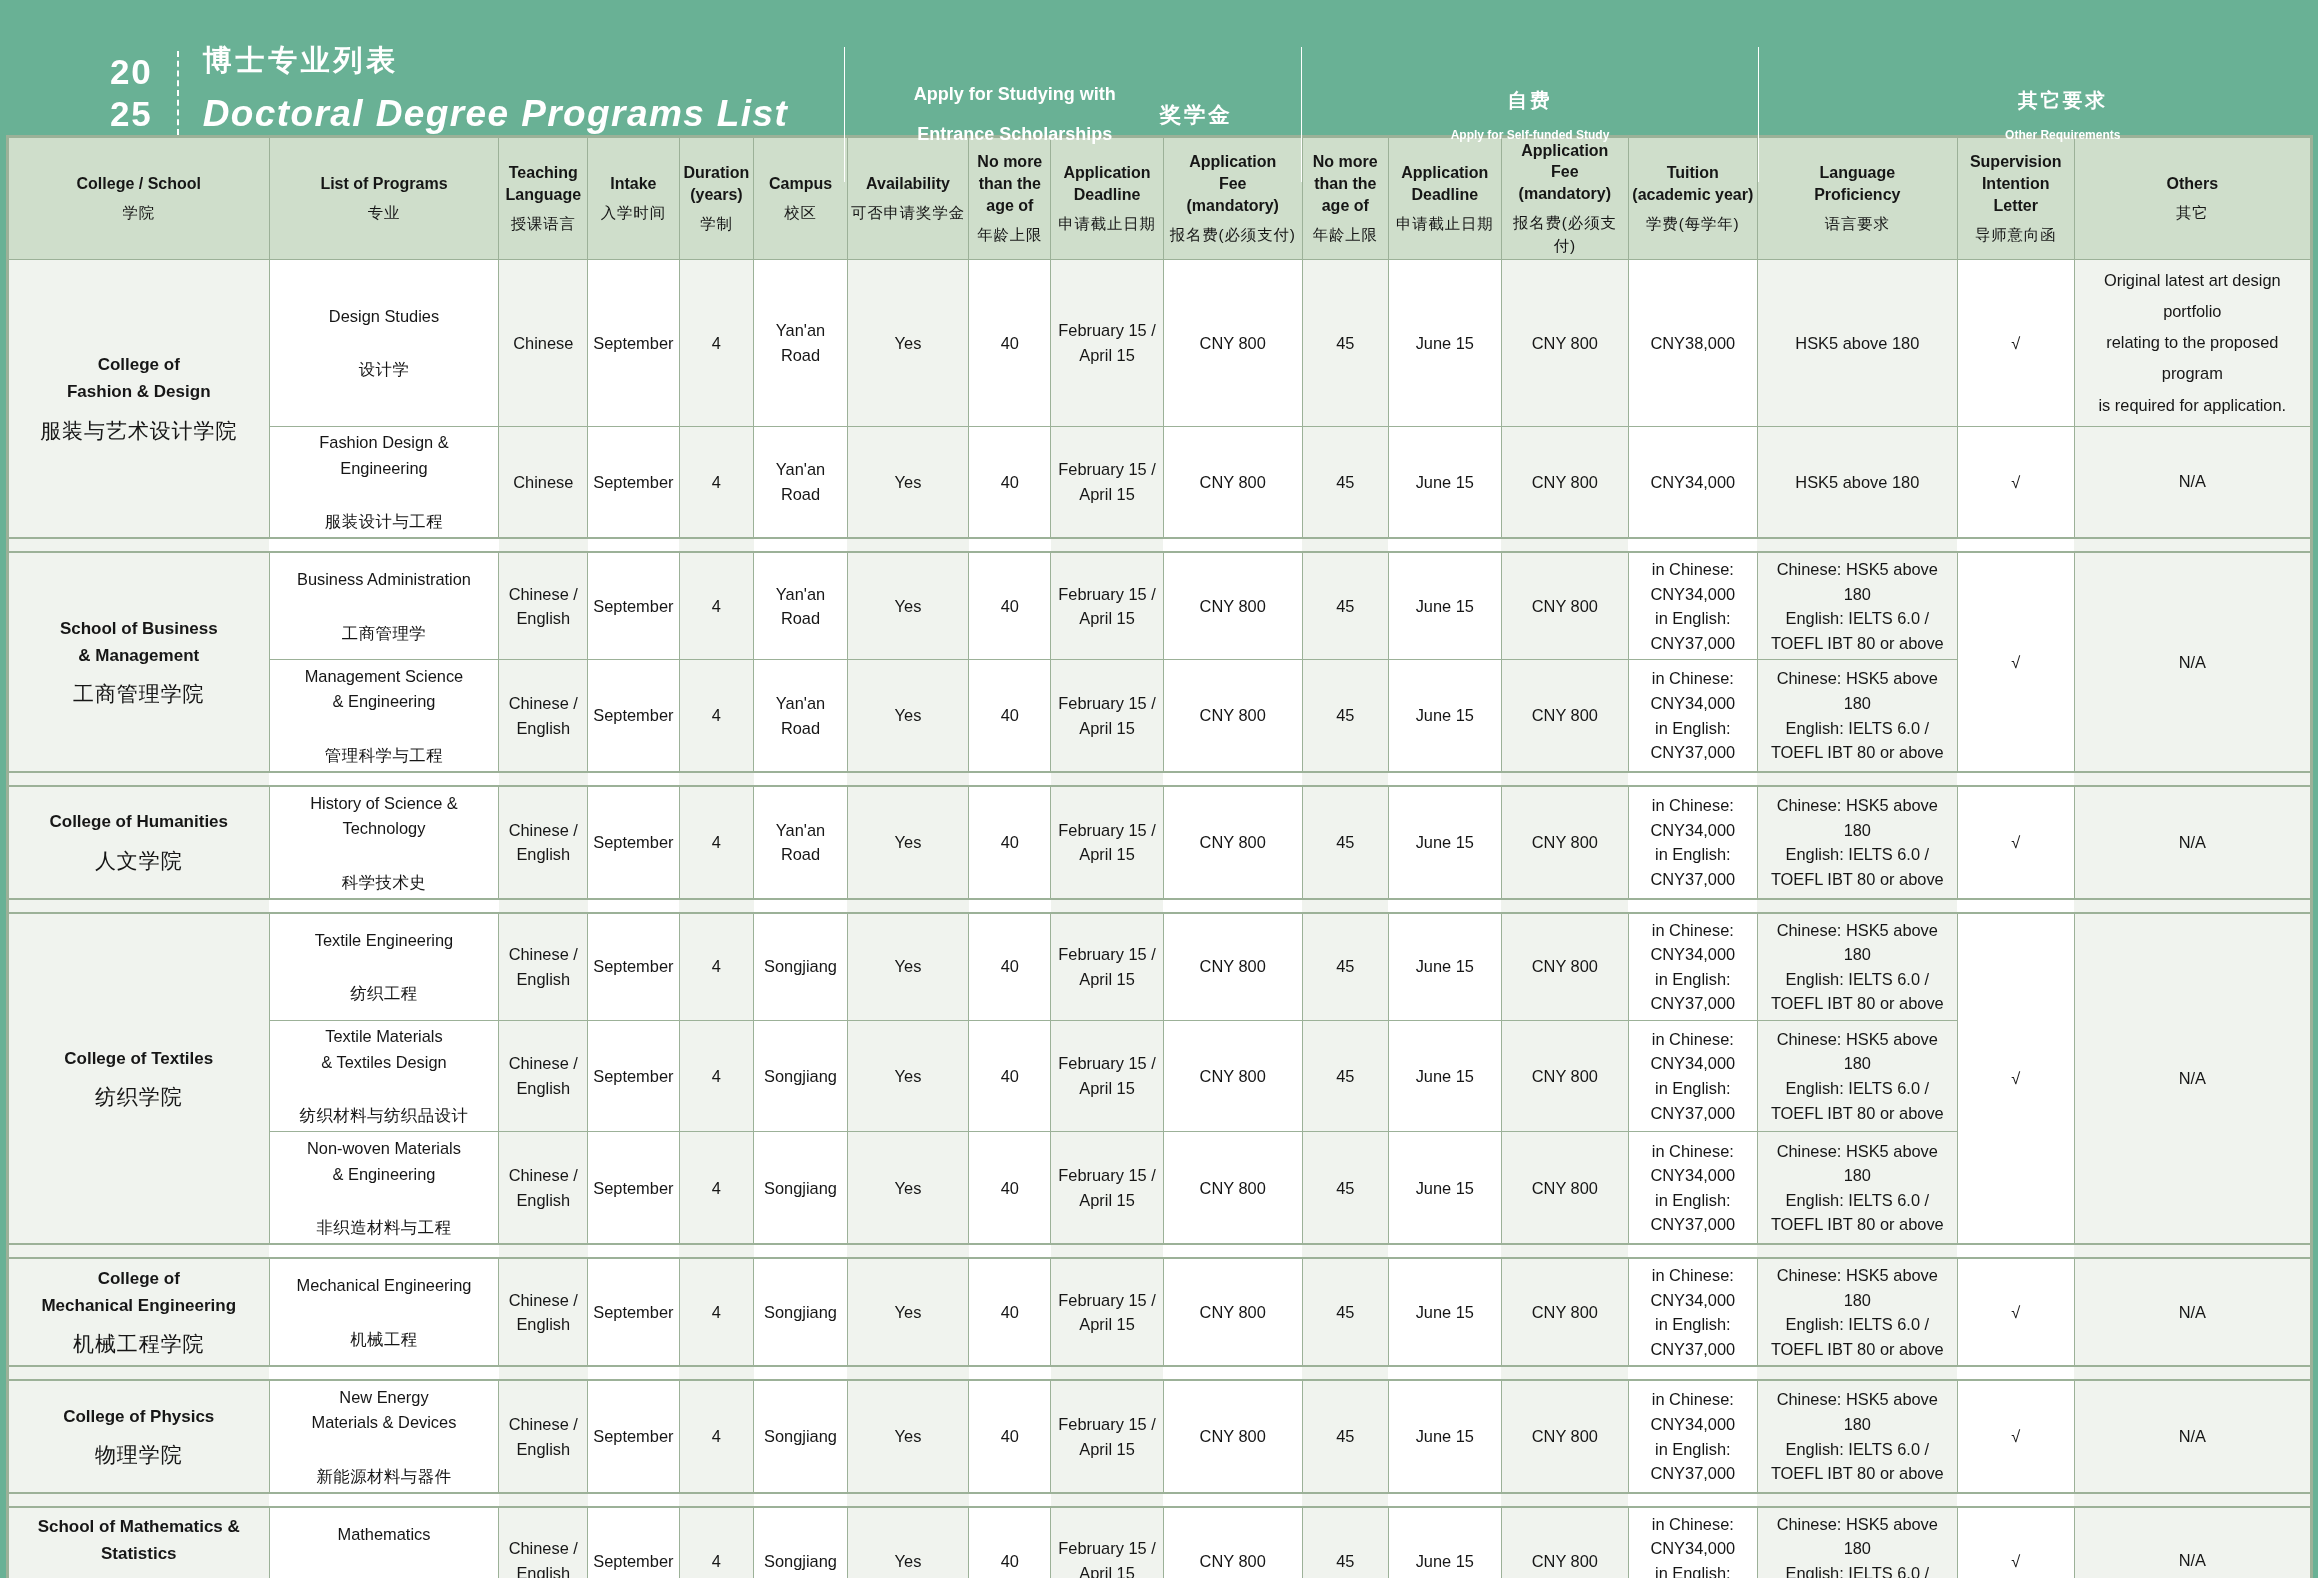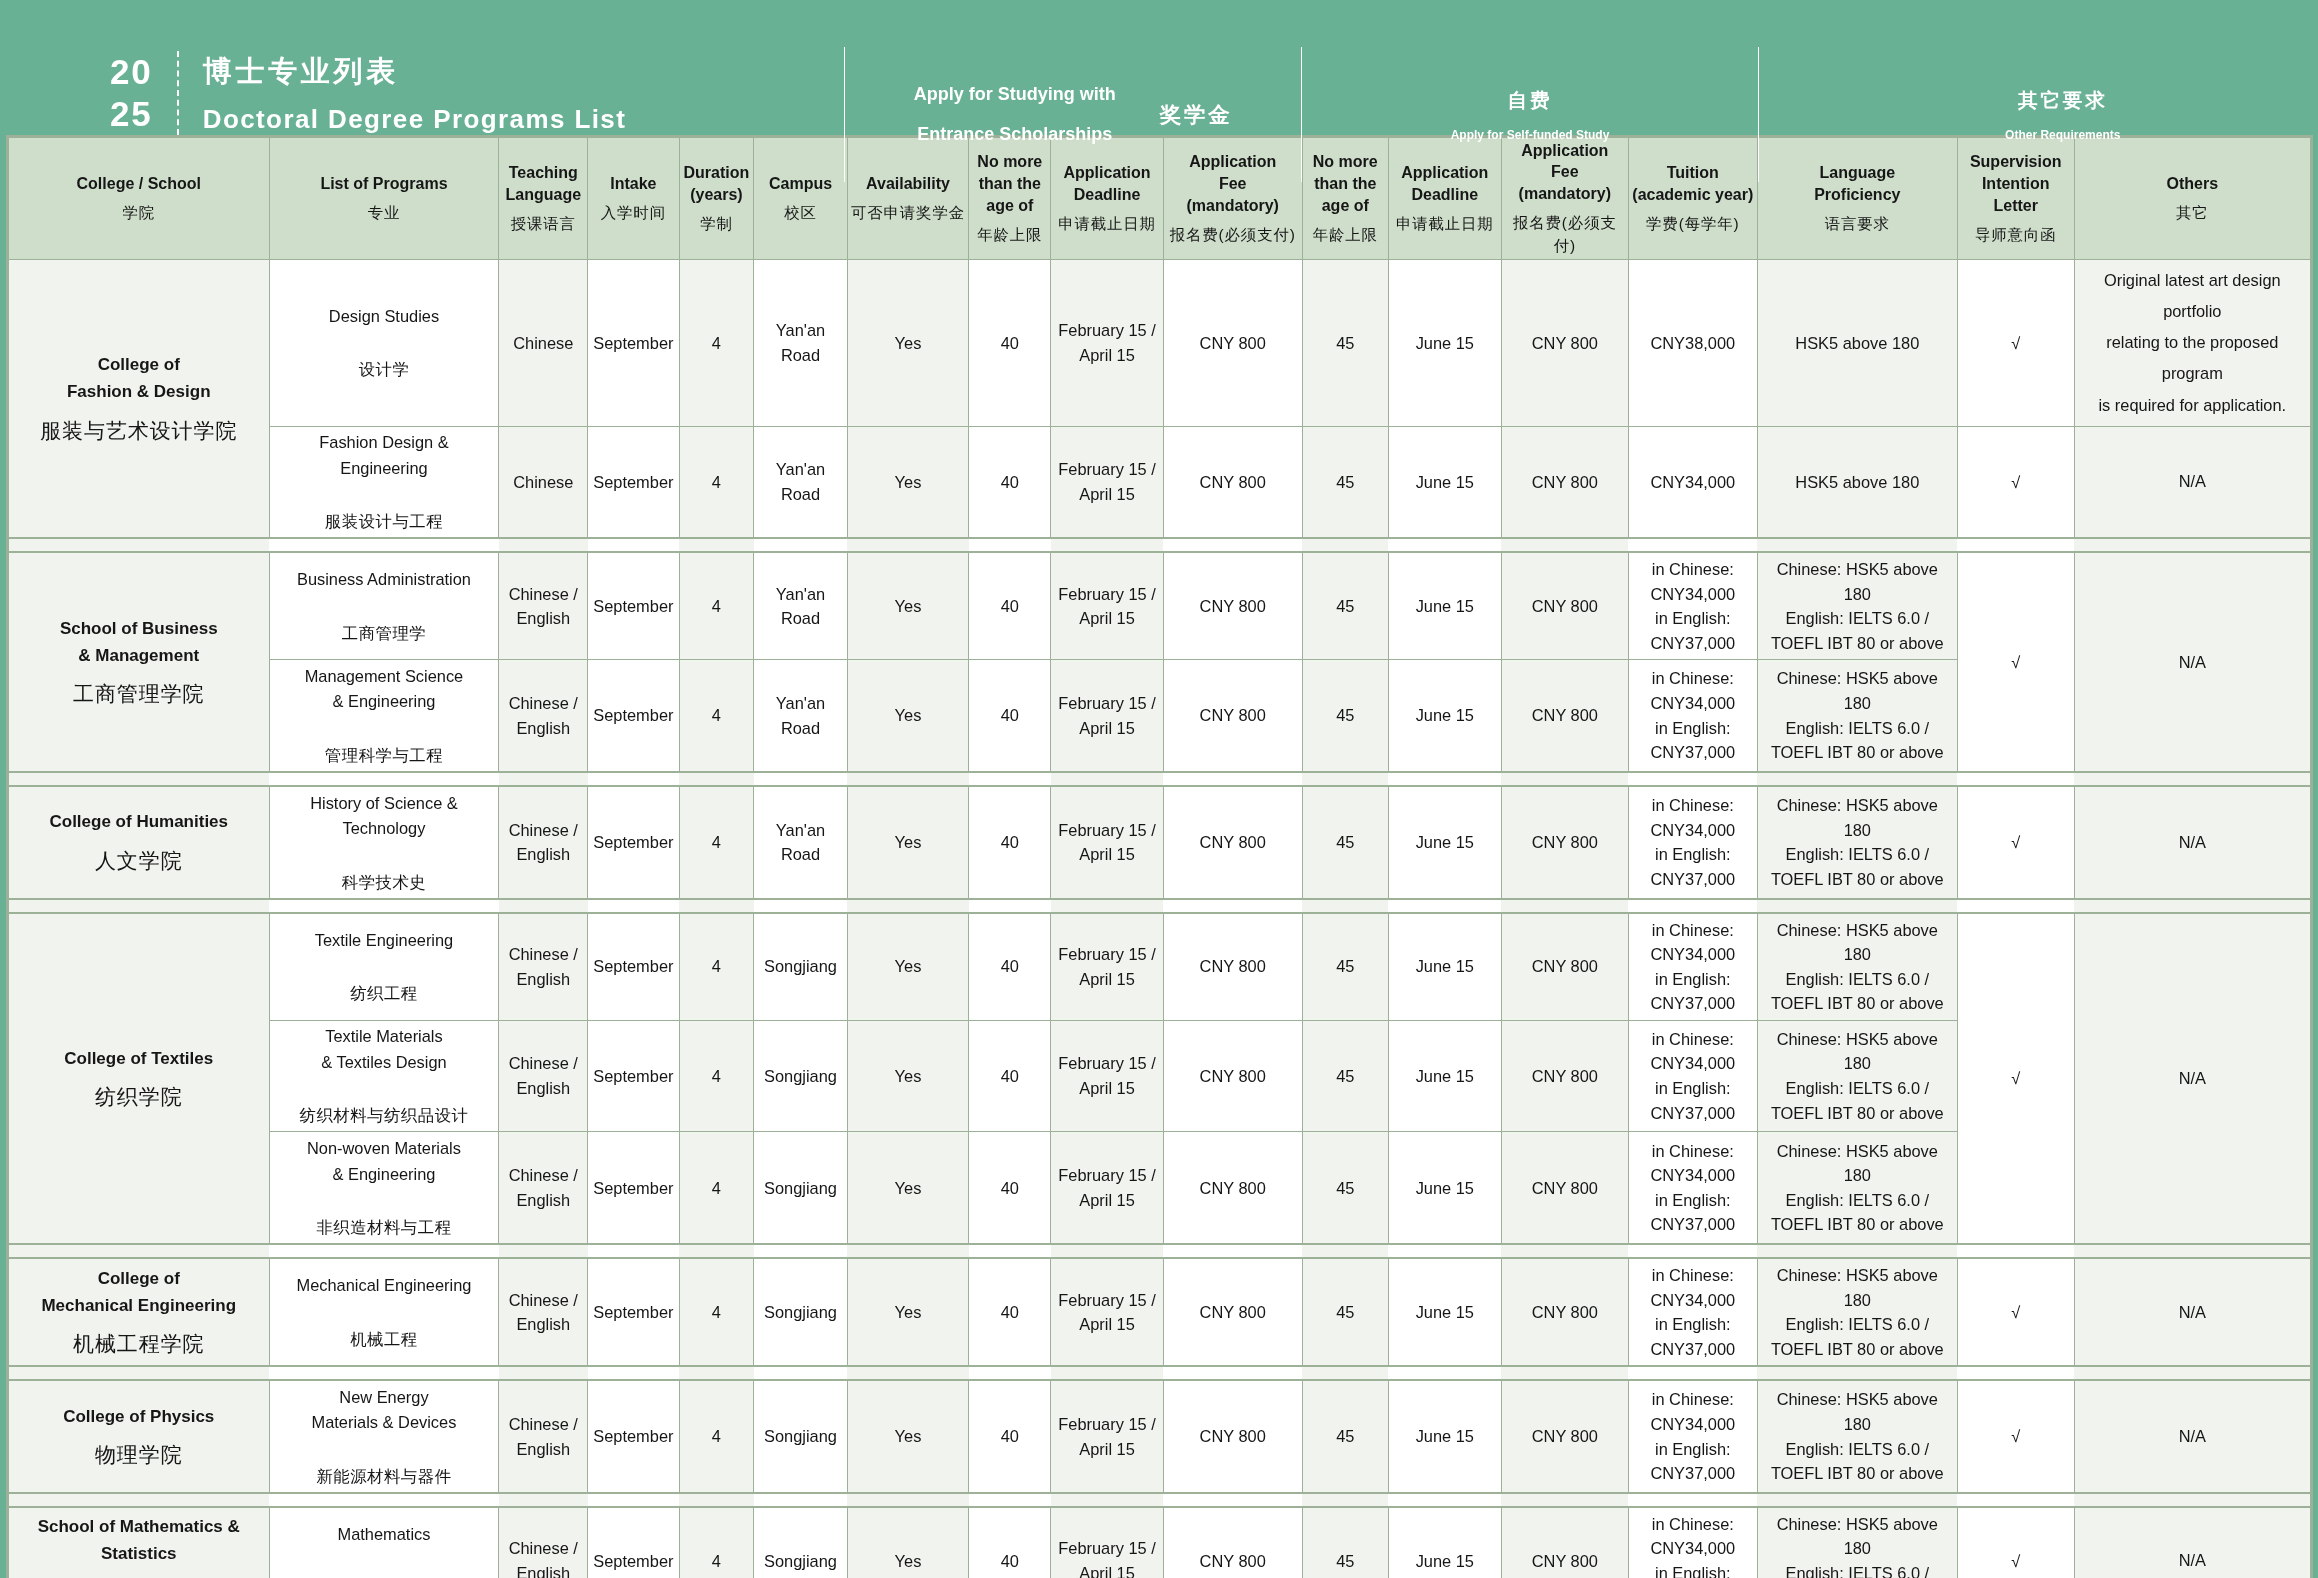--- a/index.html
+++ b/index.html
@@ -18,21 +18,21 @@
     color:var(--ink);
     overflow:hidden;
   }
   
   .banner{position:relative;height:135px;width:100%;background:var(--green);}
   .brand{position:absolute;left:110px;top:0;height:100%;display:flex;align-items:flex-end;}
   .year{font-weight:bold;color:#fff;font-size:35px;line-height:1.2;letter-spacing:1.9px;}
   .dash-sep{height:84px;border-left:2.3px dashed #fff;margin:0 24px;}
   .titles{color:#fff;}
   .title-zh{font-size:29px;font-weight:bold;letter-spacing:3.7px;margin-bottom:12px;}
-  .title-en{font-size:26px;font-weight:bold;letter-spacing:1.4px;}
+  .title-en{font-size:37px;font-weight:bold;letter-spacing:1.4px;font-style:italic;}
   .bgroup{position:absolute;top:0;height:100%;border-left:1.9px solid #ffffff;
           display:flex;flex-direction:column;justify-content:center;align-items:center;
           color:#fff;font-weight:bold;margin-top:47px;}
   .bgroup1{flex-direction:row;gap:44px;}
   .bg-en2{font-size:18px;line-height:2.2;text-align:center;}
   .bg-zh-big{font-size:21.5px;letter-spacing:2.8px;}
   .bg-zh{font-size:19.6px;letter-spacing:2.8px;margin-bottom:14px;}
   .bg-en{font-size:12px;}
   
   .tablewrap{padding:0 6px;}

